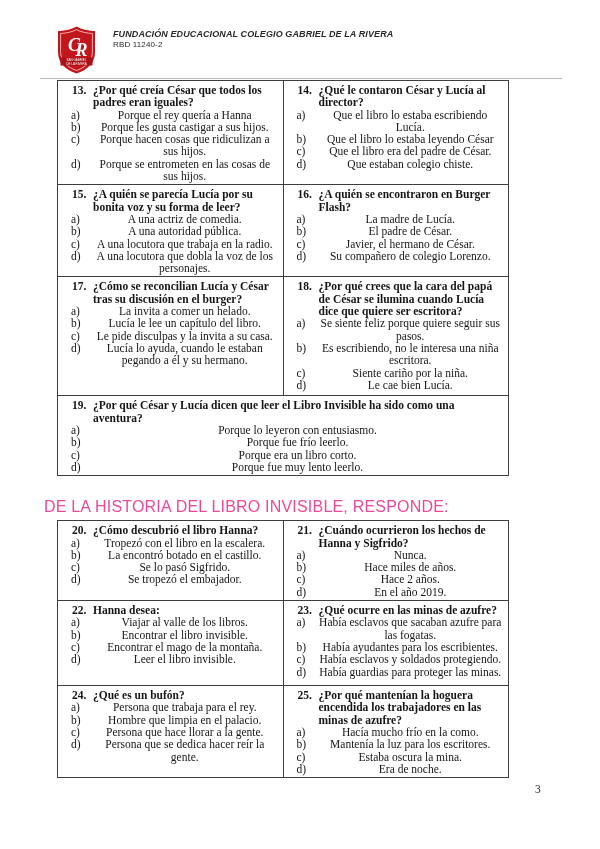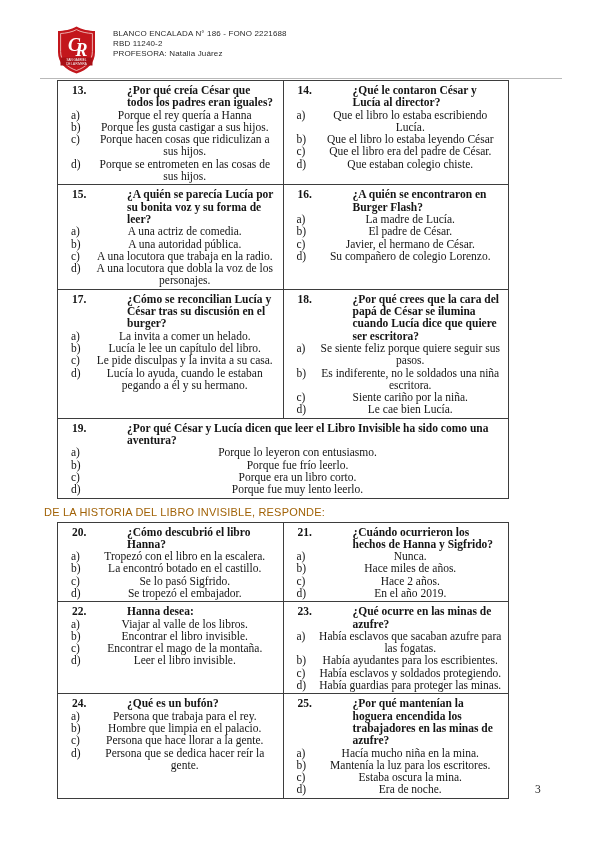--- a/index.html
+++ b/index.html
@@ -17,51 +17,50 @@
   .header-rule { position:absolute; top:78px; left:40px; width:522px; border-top:1.5px solid #b9b9b9; }
   
   .content { position:absolute; top:80px; left:57px; width:452px; }
   table.qtable { width:100%; border-collapse:collapse; table-layout:fixed; }
   .qtable td { border:1px solid #3d3d3d; vertical-align:top; padding:3px 4px 2px 0; }
   .h102{height:102px}.h83{height:83px}.h119{height:119px}.h70{height:70px}
   .h75{height:75px}.h85{height:85px}.h90{height:90px}
   .q { font-size:11.5px; line-height:12.3px; }
   .q-head { display:flex; font-weight:bold; }
   .q-num  { flex:0 0 35px; padding-left:14px; }
-  .q-text { flex:1; padding-right:2px;margin-left:34px; }
+  .q-text { flex:1; padding-right:2px; }
   .opt    { display:flex; }
   .opt-l  { flex:0 0 35px; padding-left:13px; }
   .opt-t  { flex:1; padding-right:2px;text-align:center; }
   
   .section-title {
-    margin:7px 0 4px -13px; font-family:"Liberation Sans", sans-serif;
-    font-size:11px; color:#a16207; letter-spacing:.2px;
+    margin:22px 0 4px -13px; font-family:"Liberation Sans", sans-serif;
+    font-size:16px; color:#ec4899; letter-spacing:.2px;
   }
   
   .page-number { position:absolute; top:783px; left:535px; font-size:11.5px; color:#222; }
 </style>
 </head>
 <body>
 
 <div class="page">
 
   <div class="header">
     <svg class="logo" viewBox="0 0 41 50">
       <path d="M20.5 1.5 C15.5 4.5 7.5 6 2 6 L2 27 C2 38 9.5 45 20.5 48.5 C31.5 45 39 38 39 27 L39 6 C33.5 6 25.5 4.5 20.5 1.5 Z" fill="#c3161c"></path>
       <path d="M20.5 4.6 C16.5 7 9.5 8.3 4.6 8.5 L4.6 26.5 C4.6 36 11.3 42.4 20.5 45.5 C29.7 42.4 36.4 36 36.4 26.5 L36.4 8.5 C31.5 8.3 24.5 7 20.5 4.6 Z" fill="none" stroke="#f0bdbb" stroke-width="0.9"></path>
       <text x="12" y="26" font-family="Liberation Serif, serif" font-style="italic" font-weight="bold" font-size="18" fill="#ffffff">C</text>
       <text x="19.5" y="31" font-family="Liberation Serif, serif" font-style="italic" font-weight="bold" font-size="18" fill="#ffffff">R</text>
       <path d="M4.5 32.5 L36.5 32.5 L36.5 40.5 L4.5 40.5 Z" fill="#a90f15"></path>
       <text x="20.5" y="36" text-anchor="middle" font-family="Liberation Sans, sans-serif" font-size="3" fill="#ffffff">SAN GABRIEL</text>
       <text x="20.5" y="39.6" text-anchor="middle" font-family="Liberation Sans, sans-serif" font-size="3" fill="#ffffff">DE LA RIVERA</text>
     </svg>
     <div class="h-lines">
-      <div class="h-line">BLANCO ENCALADA N° 186 - FONO 2221688</div>
+      <div class="h-title">FUNDACIÓN EDUCACIONAL COLEGIO GABRIEL DE LA RIVERA</div>
       <div class="h-line">RBD 11240-2</div>
-      <div class="h-line">PROFESORA: Natalia Juárez</div>
     </div>
   </div>
   <div class="header-rule"></div>
 
   <div class="content">
 
     <table class="qtable">
       <tbody>
           <tr>
         <td class="h102">
@@ -204,21 +203,21 @@
               <span class="q-num">18.</span>
               <span class="q-text">¿Por qué crees que la cara del papá de César se ilumina cuando Lucía dice que quiere ser escritora?</span>
             </div>
             <div>
                   <div class="opt">
                 <span class="opt-l">a)</span>
                 <span class="opt-t">Se siente feliz porque quiere seguir sus pasos.</span>
               </div>
                   <div class="opt">
                 <span class="opt-l">b)</span>
-                <span class="opt-t">Es indiferente, no le soldados una niña escritora.</span>
+                <span class="opt-t">Es escribiendo, no le interesa una niña escritora.</span>
               </div>
                   <div class="opt">
                 <span class="opt-l">c)</span>
                 <span class="opt-t">Siente cariño por la niña.</span>
               </div>
                   <div class="opt">
                 <span class="opt-l">d)</span>
                 <span class="opt-t">Le cae bien Lucía.</span>
               </div>
                 </div>
@@ -397,21 +396,21 @@
         </td>
         <td class="h90">
           <div class="q">
             <div class="q-head">
               <span class="q-num">25.</span>
               <span class="q-text">¿Por qué mantenían la hoguera encendida los trabajadores en las minas de azufre?</span>
             </div>
             <div>
                   <div class="opt">
                 <span class="opt-l">a)</span>
-                <span class="opt-t">Hacía mucho niña en la mina.</span>
+                <span class="opt-t">Hacía mucho frío en la como.</span>
               </div>
                   <div class="opt">
                 <span class="opt-l">b)</span>
                 <span class="opt-t">Mantenía la luz para los escritores.</span>
               </div>
                   <div class="opt">
                 <span class="opt-l">c)</span>
                 <span class="opt-t">Estaba oscura la mina.</span>
               </div>
                   <div class="opt">

